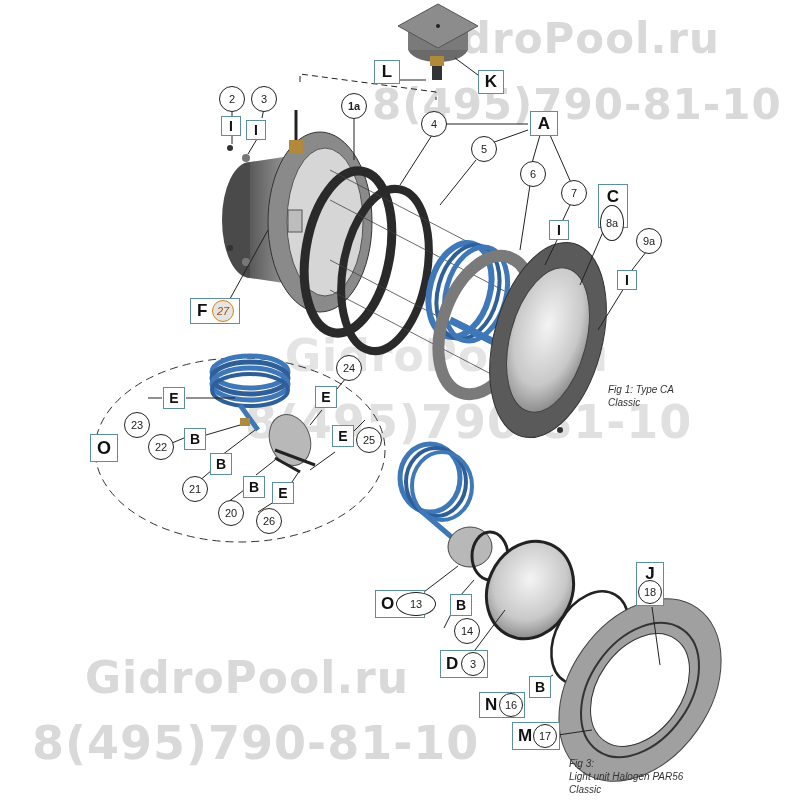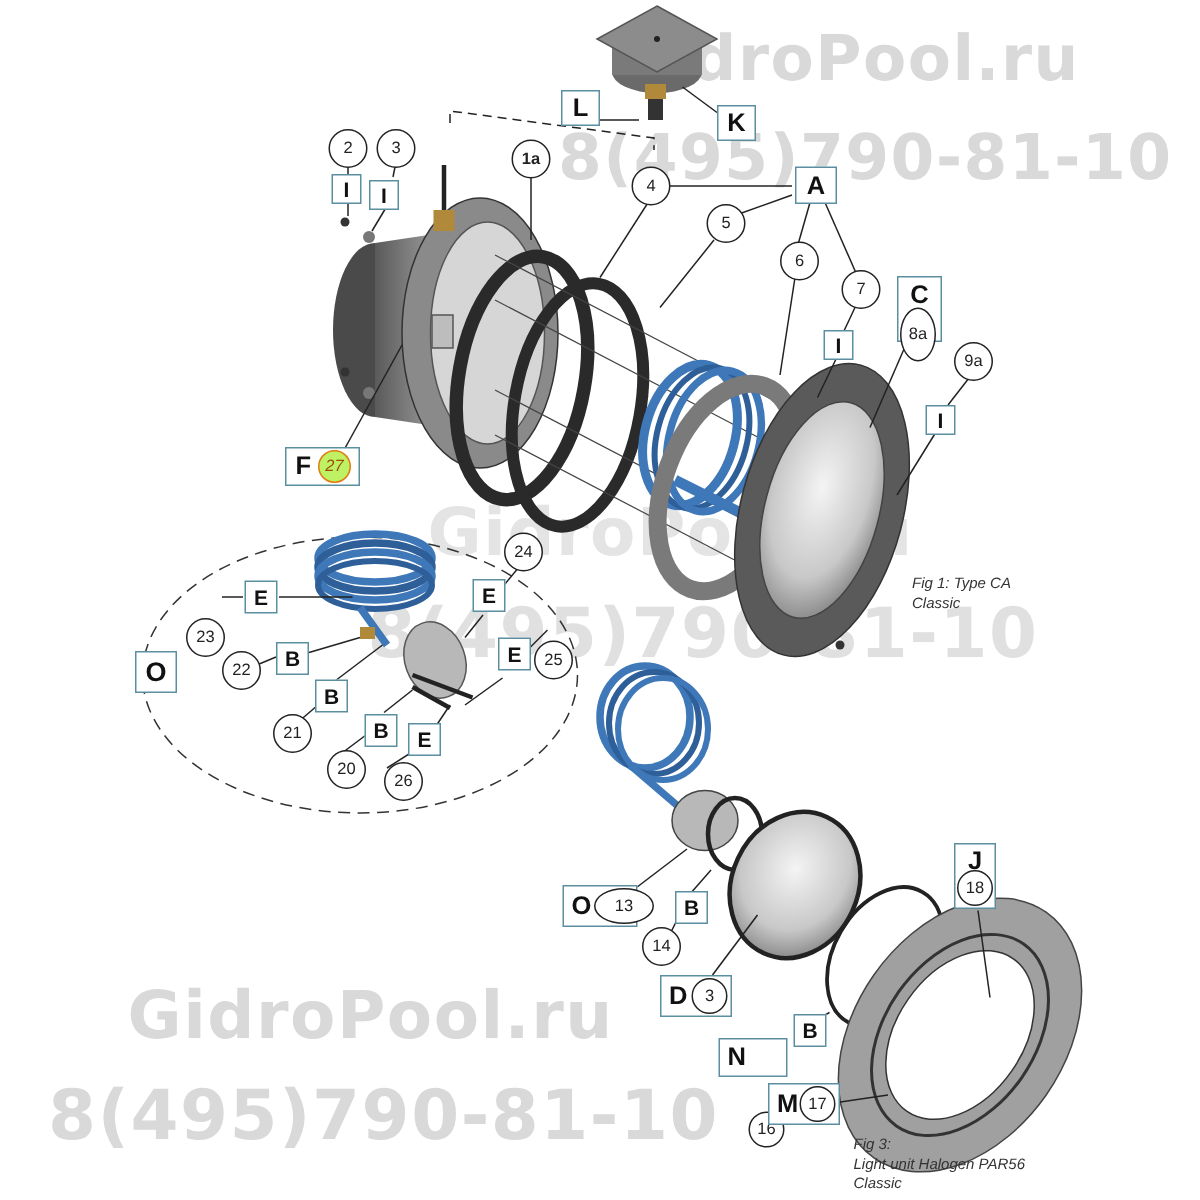--- a/index.html
+++ b/index.html
@@ -1,21 +1,21 @@
 <!DOCTYPE html>
 <html><head>
 <meta charset="utf-8">
 <style>
   html, body { margin:0; padding:0; background:#ffffff; }
   body { width:800px; height:800px; position:relative; overflow:hidden; font-family:"Liberation Sans", sans-serif; }
   #canvas { position:absolute; left:0; top:0; width:800px; height:800px; }
   .wm { position:absolute; font-family:"DejaVu Sans", sans-serif; font-weight:bold; color:#d9d9d9; letter-spacing:1px; white-space:nowrap; z-index:1; }
   .lbl-box { position:absolute; border:1.5px solid #5b8fa0; background:#fff; display:flex; align-items:center; justify-content:center; font-weight:bold; color:#111; font-size:17px; z-index:5; box-sizing:border-box; }
   .circ { position:absolute; width:26px; height:26px; border:1.5px solid #222; border-radius:50%; background:#fff; display:flex; align-items:center; justify-content:center; font-size:11px; color:#222; z-index:5; box-sizing:border-box; }
-  .circ.orange { background:#bef264; border-color:#e07d10; color:#9b4e00;font-style:italic; }
+  .circ.orange { background:#e5e5e5; border-color:#e07d10; color:#9b4e00;font-style:italic; }
   .caption { position:absolute; font-style:italic; font-size:10px; color:#333; line-height:13px; z-index:5; }
   svg { position:absolute; left:0; top:0; z-index:2; }
 </style>
 </head>
 <body>
 
 <div id="canvas">
 
   <div class="wm" style="left:410px;top:14px;font-size:42px;">GidroPool.ru</div>
   <div class="wm" style="left:372px;top:80px;font-size:42px;">8(495)790-81-10</div>
@@ -216,32 +216,32 @@
   <div class="caption" style="left:608px;top:383px;">
     <div>Fig 1: Type CA</div>
     <div>Classic</div>
   </div>
 
   <div class="lbl-box" style="left:375px;top:590px;width:50px;height:28px;justify-content:flex-start;padding-left:5px;">
     <span>O</span>
   </div>
   <div class="circ" style="left:396px;top:592px;width:40px;height:24px;">13</div>
   <div class="lbl-box" style="left:450px;top:594px;width:22px;height:22px;font-size:14px;">B</div>
-  <div class="circ" style="left:428px;top:618px;text-align:right;">14</div>
+  <div class="circ" style="left:454px;top:618px;text-align:right;">14</div>
 
   <div class="lbl-box" style="left:440px;top:650px;width:48px;height:28px;justify-content:flex-start;padding-left:5px;">
     <span>D</span>
   </div>
   <div class="circ" style="left:461px;top:652px;width:24px;height:24px;">3</div>
 
   <div class="lbl-box" style="left:529px;top:676px;width:22px;height:22px;font-size:14px;">B</div>
   <div class="lbl-box" style="left:479px;top:692px;width:46px;height:26px;justify-content:flex-start;padding-left:5px;">
     <span>N</span>
   </div>
-  <div class="circ" style="left:499px;top:693px;width:24px;height:24px;margin-top:48px;">16</div>
+  <div class="circ" style="left:499px;top:693px;width:24px;height:24px;">16</div>
 
   <div class="lbl-box" style="left:512px;top:722px;width:48px;height:28px;justify-content:flex-start;padding-left:5px;">
     <span>M</span>
   </div>
   <div class="circ" style="left:533px;top:724px;width:24px;height:24px;">17</div>
 
   <div class="lbl-box" style="left:636px;top:562px;width:28px;height:44px;align-items:flex-start;padding-top:1px;">
     <span>J</span>
   </div>
   <div class="circ" style="left:638px;top:580px;width:24px;height:24px;">18</div>

